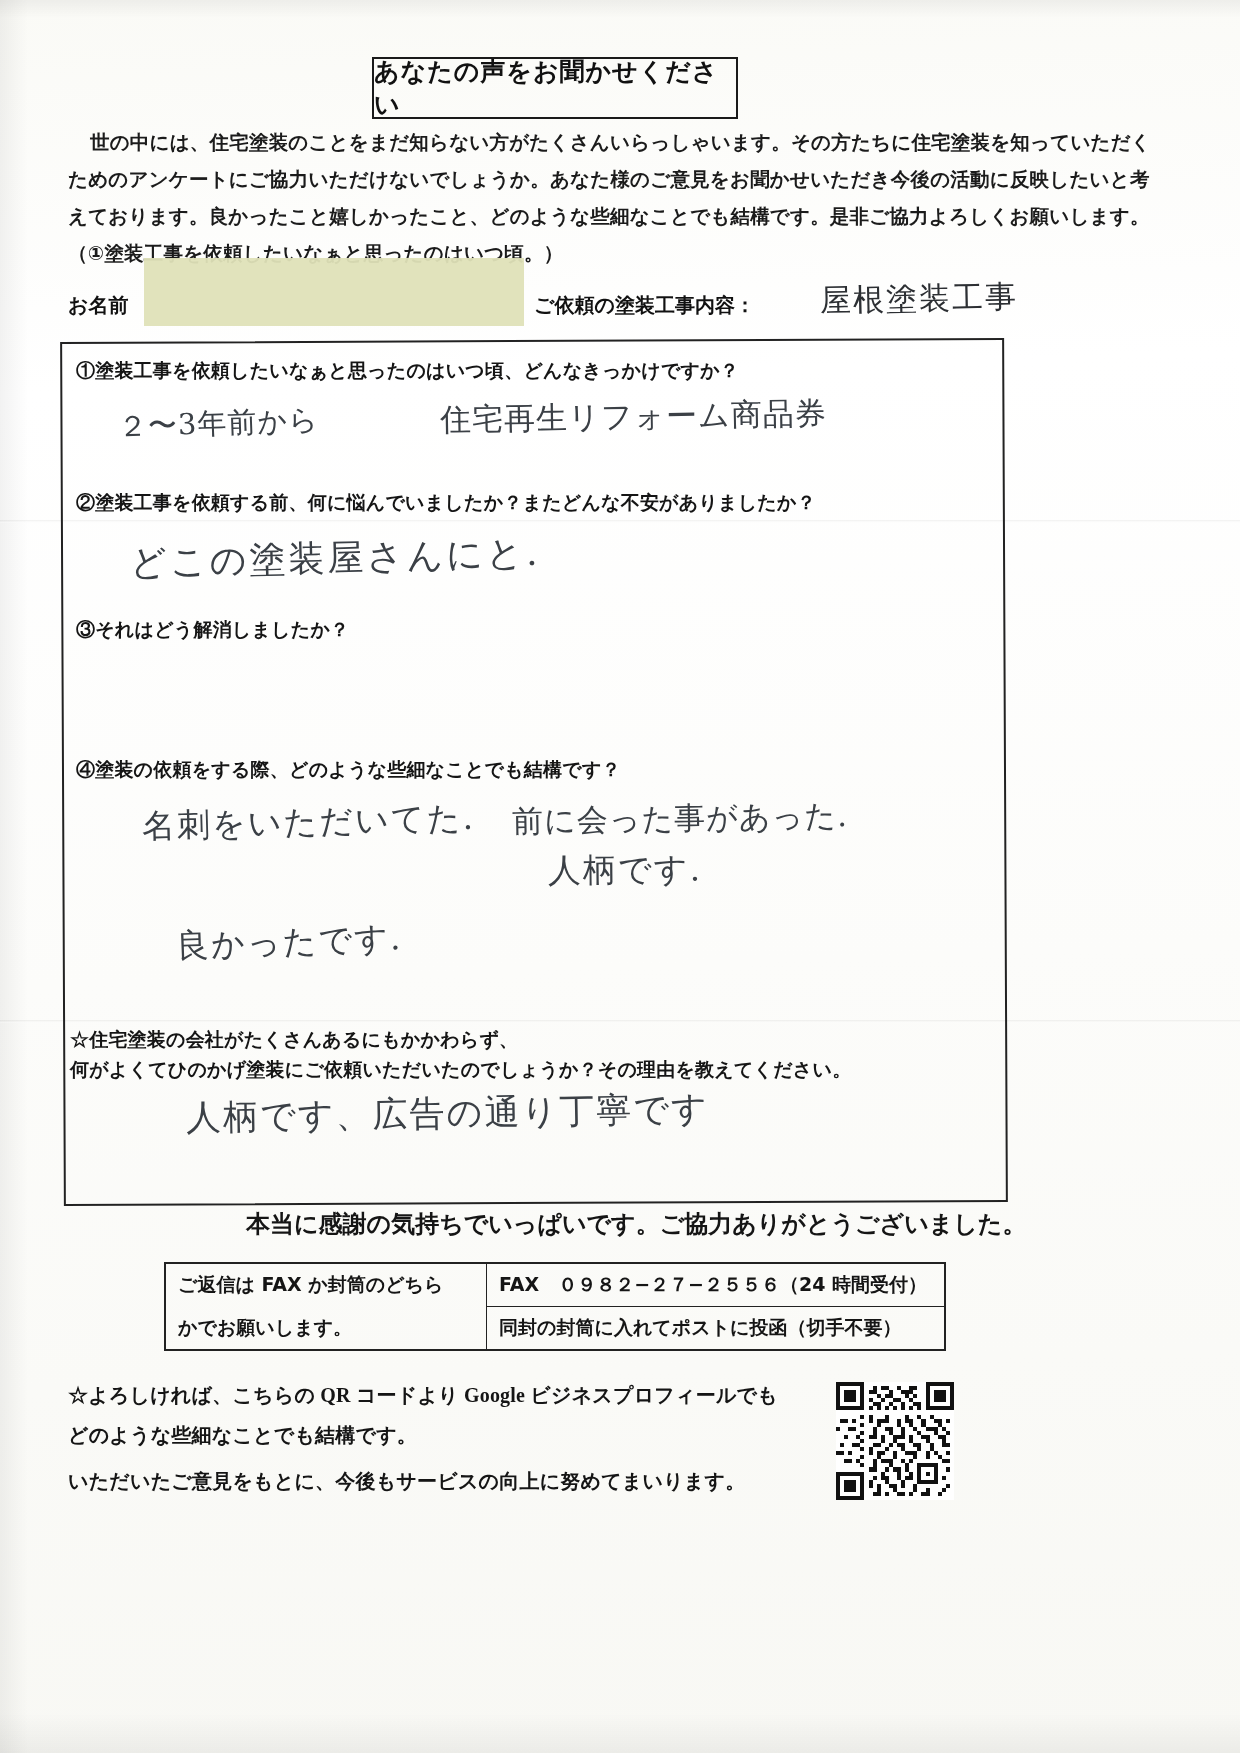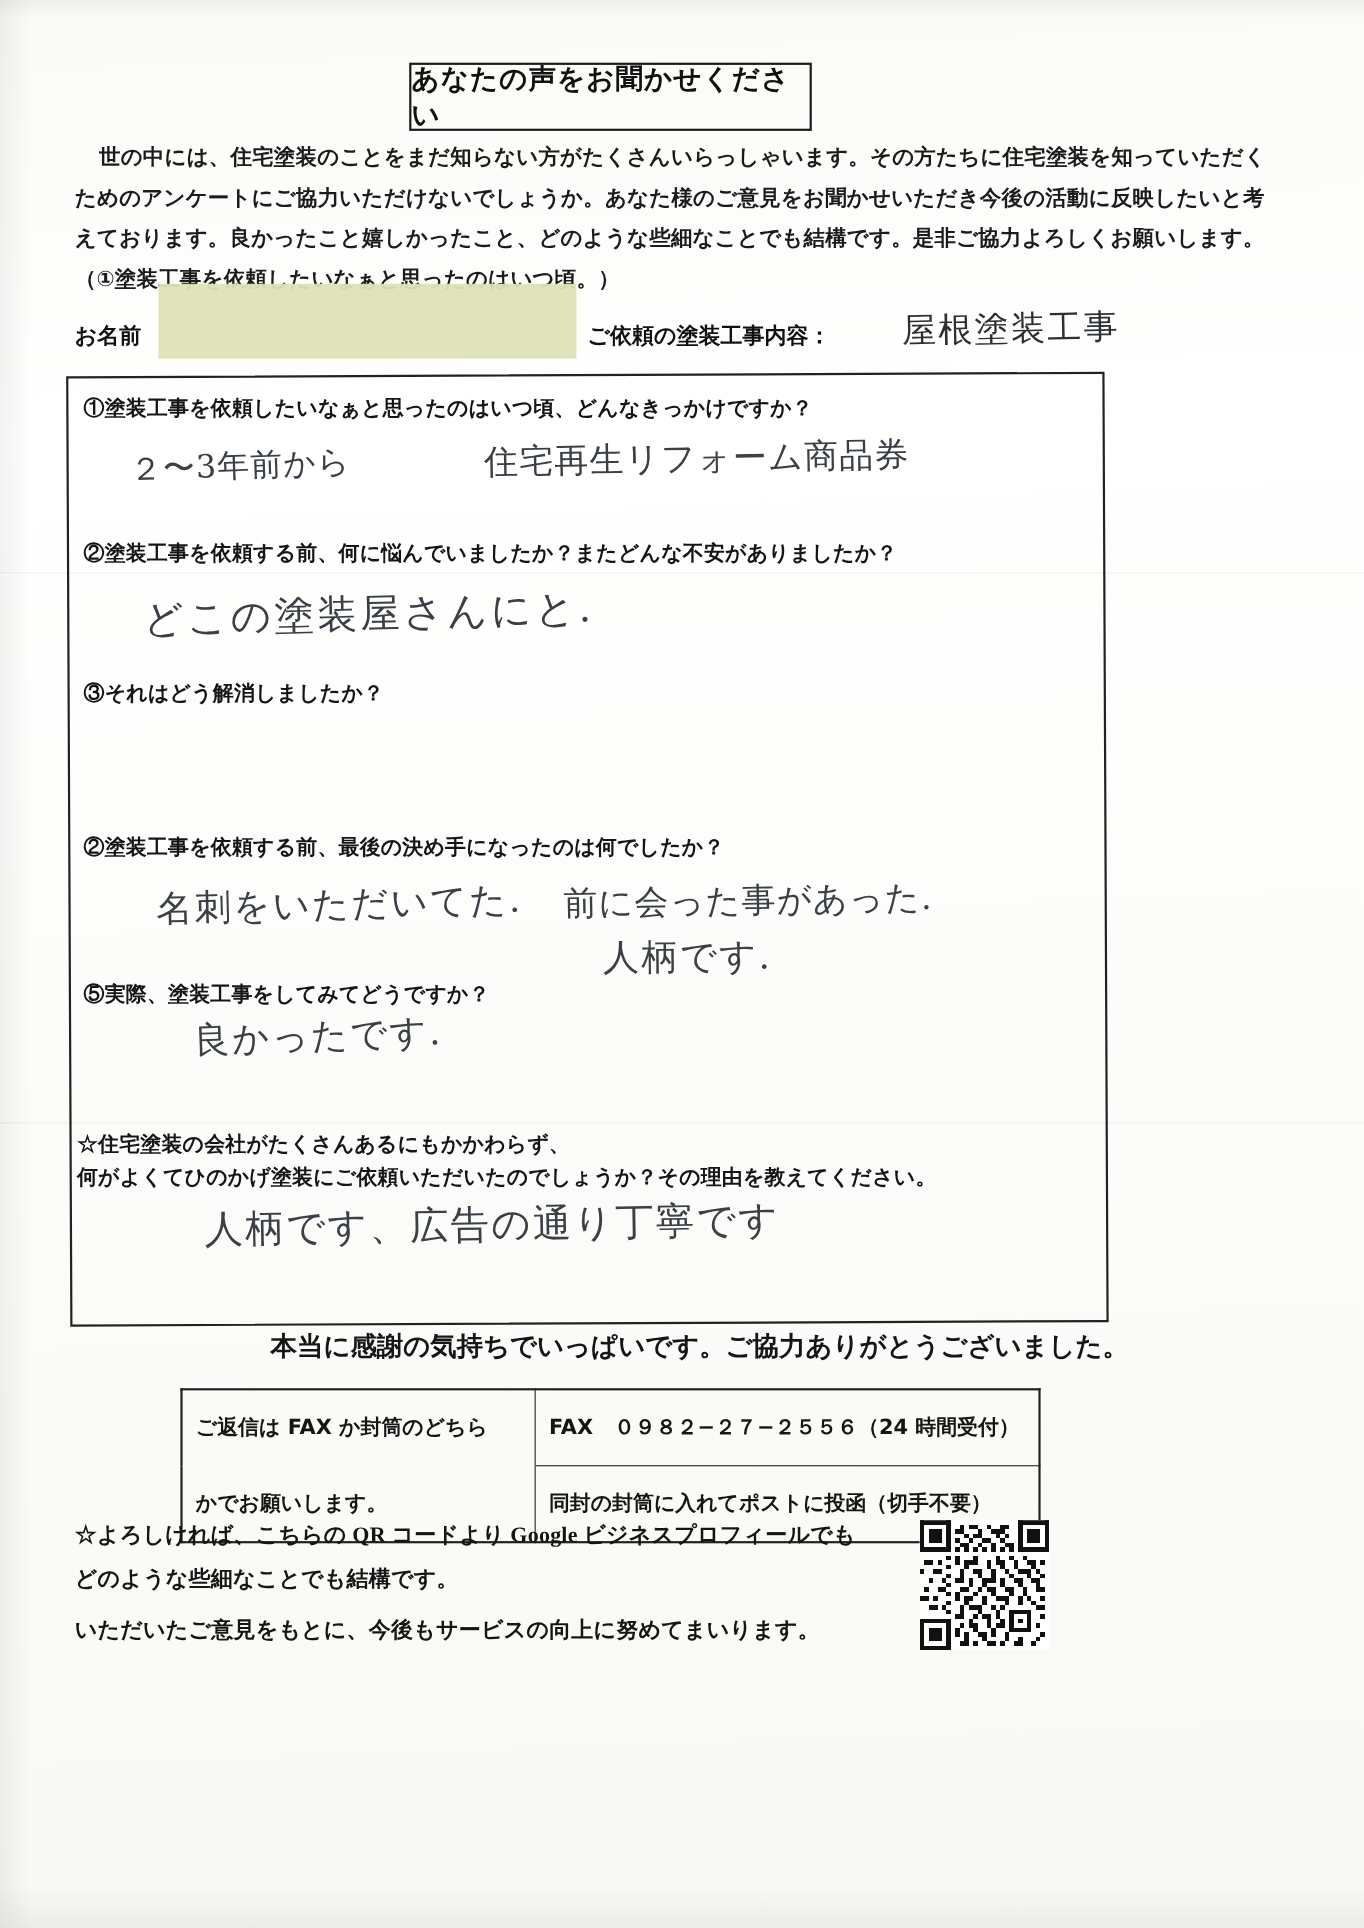--- a/index.html
+++ b/index.html
@@ -197,21 +197,21 @@
     top: 1262px;
     width: 782px;
     border: 2px solid #222;
     border-collapse: collapse;
   }
   .fax-table td {
     border: 1px solid #222;
     font-family: "DejaVu Sans", sans-serif;
     font-weight: bold;
     font-size: 19px;
-    padding: 20px 12px;
+    padding: 7px 12px;
     color: #151515;
     height: 28px;
   }
   .fax-table td.left-col { width: 296px; }
   .fax-table td.nb-top { border-bottom: none; }
   .fax-table td.nb-bottom { border-top: none; }
 
   
   .footer-line {
     position: absolute;
@@ -266,26 +266,25 @@
 
     <div class="q q1">①塗装工事を依頼したいなぁと思ったのはいつ頃、どんなきっかけですか？</div>
     <div class="hw a1a">２〜3年前から</div>
     <div class="hw a1b">住宅再生リフォーム商品券</div>
 
     <div class="q q2">②塗装工事を依頼する前、何に悩んでいましたか？またどんな不安がありましたか？</div>
     <div class="hw a2">どこの塗装屋さんにと.</div>
 
     <div class="q q3">③それはどう解消しましたか？</div>
 
-    <div class="q q4">②塗装工事を依頼する前、最後の決め手になったのは何でしたか？</div>
+    <div class="q q4">④塗装の依頼をする際、どのような些細なことでも結構です？</div>
     <div class="hw a4a">名刺をいただいてた.</div>
     <div class="hw a4b">前に会った事があった.</div>
     <div class="hw a4c">人柄です.</div>
 
-    <div class="q q5">⑤実際、塗装工事をしてみてどうですか？</div>
     <div class="hw a5">良かったです.</div>
 
     <div class="q q6a">☆住宅塗装の会社がたくさんあるにもかかわらず、</div>
     <div class="q q6b">何がよくてひのかげ塗装にご依頼いただいたのでしょうか？その理由を教えてください。</div>
     <div class="hw a6">人柄です、広告の通り丁寧です</div>
 
     <div class="thanks">本当に感謝の気持ちでいっぱいです。ご協力ありがとうございました。</div>
 
     <table class="fax-table">
       <tbody>

